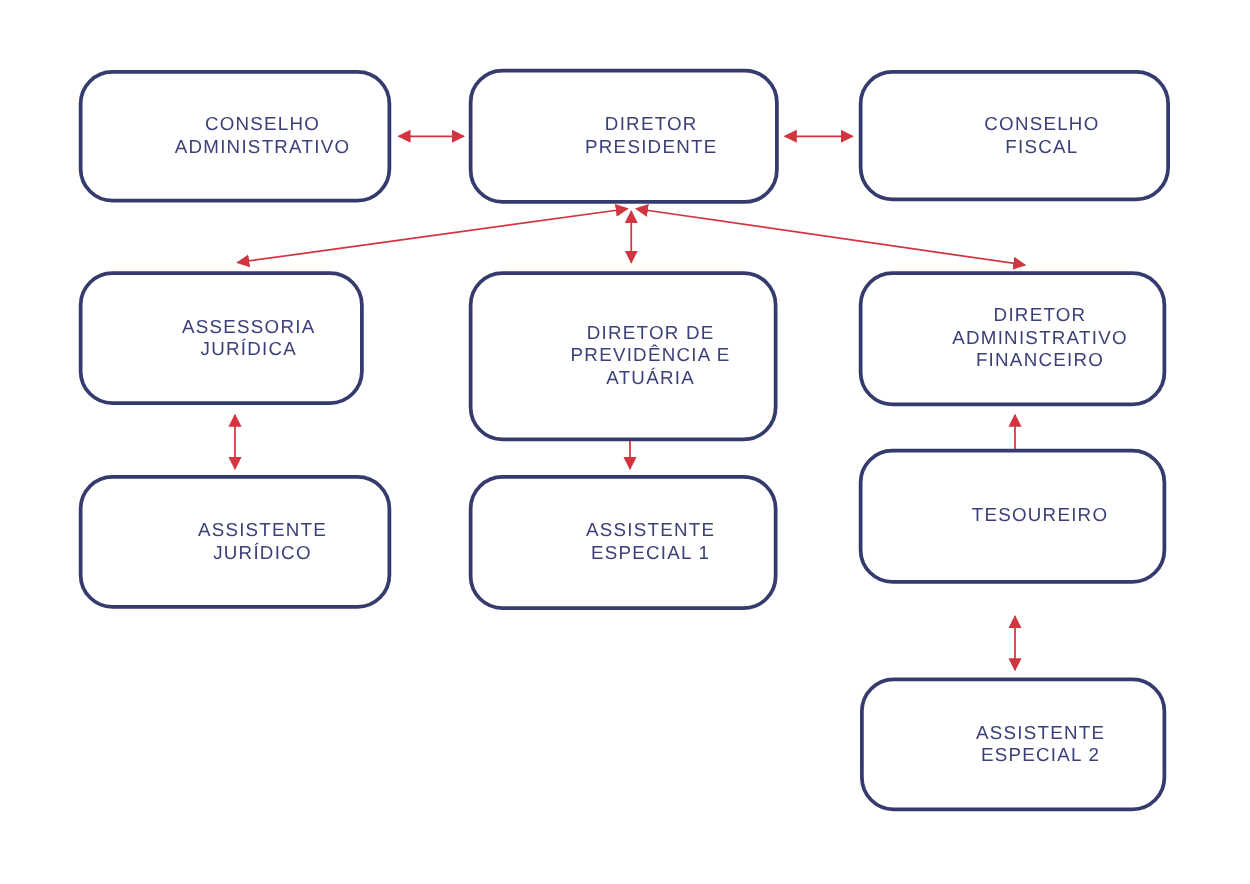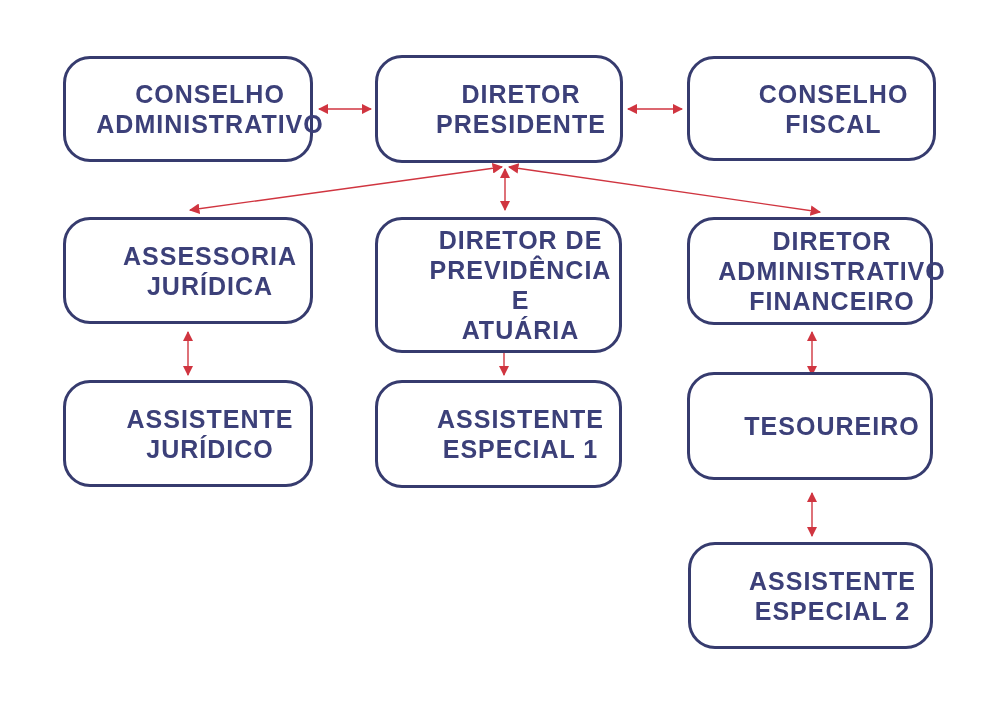--- a/index.html
+++ b/index.html
@@ -29,36 +29,36 @@
     border: 3px solid #363b6e;
     border-radius: 27px;
     background: #ffffff;
     display: flex;
     align-items: center;
     justify-content: center;
     text-align: center;
   }
   .node .lbl {
     white-space: pre-line;
-    font-weight: bold;
-    font-size: 25px;
+    font-weight: normal;
+    font-size: 15px;
     letter-spacing: 1px;
     line-height: 1.2;
     color: #3c4079;
     margin-left: 44px;
   }
   .n1  { left: 63px;  top: 56px;  width: 250px; height: 106px; }
   .n2  { left: 375px; top: 55px;  width: 248px; height: 108px; }
   .n3  { left: 687px; top: 56px;  width: 249px; height: 105px; }
-  .n4  { left: 63px;  top: 217px; width: 250px; height: 107px; }
+  .n4  { left: 63px;  top: 217px; width: 228px; height: 107px; }
   .n5  { left: 375px; top: 217px; width: 247px; height: 136px; }
   .n6  { left: 687px; top: 217px; width: 246px; height: 108px; }
   .n7  { left: 63px;  top: 380px; width: 250px; height: 107px; }
   .n8  { left: 375px; top: 380px; width: 247px; height: 108px; }
-  .n9  { left: 687px; top: 372px; width: 246px; height: 108px; }
+  .n9  { left: 687px; top: 359px; width: 246px; height: 108px; }
   .n10 { left: 688px; top: 542px; width: 245px; height: 107px; }
 </style>
 </head>
 <body>
 
 <div class="canvas">
 
   <svg class="arrows" width="1000" height="707" viewBox="0 0 1000 707" xmlns="http://www.w3.org/2000/svg">
     <defs>
       <marker id="ah" viewBox="0 0 10 10" refX="9" refY="5" markerWidth="7.5" markerHeight="7.5" orient="auto-start-reverse">

